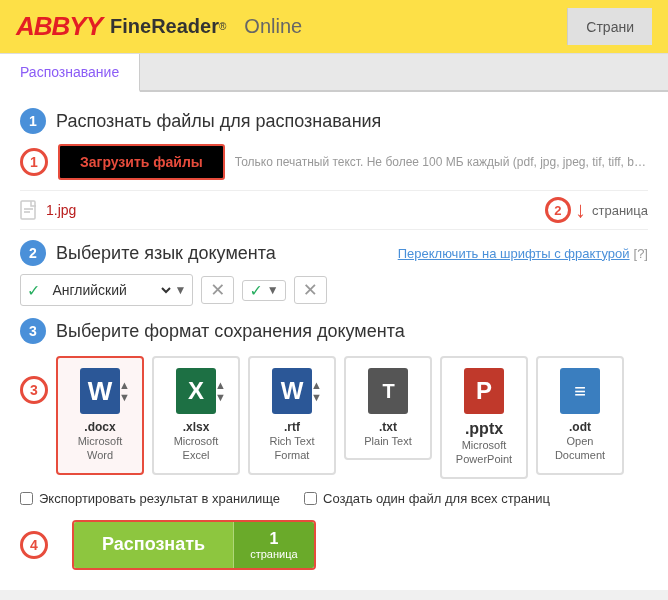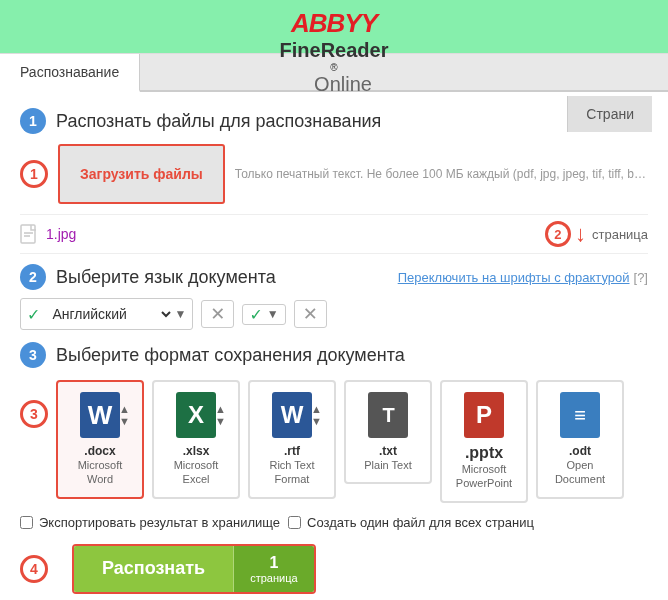--- a/index.html
+++ b/index.html
@@ -1,55 +1,55 @@
 <!DOCTYPE html>
 <html><head>
   <meta charset="utf-8">
   <style>
     * { box-sizing: border-box; margin: 0; padding: 0; }
     body { font-family: Arial, sans-serif; background: #f0f0f0; width: 668px; min-height: 600px; overflow-x: hidden; }
   </style>
 </head>
 <body>
 
-<div style="background:#86efac; display:flex; align-items:center; padding:8px 16px; border-bottom:1px solid #ddd; height:54px;flex-direction:column;">
+<div style="background:#fde047; display:flex; align-items:center; padding:8px 16px; border-bottom:1px solid #ddd; height:54px;">
   <span style="color:#e31e24; font-size:26px; font-weight:900; font-style:italic; letter-spacing:-1px;">ABBYY</span>
   <span style="margin:0 4px;"></span>
   <span style="color:#333; font-size:20px; font-weight:bold;">FineReader</span>
   <span style="font-size:10px; vertical-align:super; color:#333;">®</span>
   <span style="color:#666; font-size:20px; margin-left:18px;">Online</span>
   <div style="margin-left:auto; background:#e0e0e0; padding:10px 18px; font-size:14px; color:#555; border-left:1px solid #ccc; align-self:stretch; display:flex; align-items:center;">Страни</div>
 </div>
 
 <div style="background:#e8e8e8; display:flex; border-bottom:2px solid #ccc;">
-  <div style="padding:10px 20px; font-size:14px; color:#404040; background:white; border-right:1px solid #ccc; border-bottom:2px solid white; margin-bottom:-2px; font-weight:normal;">Распознавание</div>
+  <div style="padding:10px 20px; font-size:14px; color:#8b5cf6; background:white; border-right:1px solid #ccc; border-bottom:2px solid white; margin-bottom:-2px; font-weight:normal;">Распознавание</div>
 </div>
 
 <div style="background:white; padding:16px 20px 20px 20px;">
 
   <div style="margin-bottom:10px;">
     <div style="display:flex; align-items:center; margin-bottom:10px;">
       <div style="width:26px;height:26px;border-radius:50%;background:#4a90d9;color:white;font-weight:bold;font-size:14px;display:flex;align-items:center;justify-content:center;margin-right:10px;flex-shrink:0;">1</div>
       <span style="font-size:18px;color:#333;">Распознать файлы для распознавания</span>
     </div>
     <div style="display:flex;align-items:center;gap:10px;margin-bottom:10px;">
 
       <div style="width:28px;height:28px;border-radius:50%;border:3px solid #e74c3c;color:#e74c3c;font-weight:bold;font-size:14px;display:flex;align-items:center;justify-content:center;flex-shrink:0;">1</div>
-      <button style="border:2px solid #e74c3c;color:#e74c3c;background:#e5e5e5;padding:20px 20px;font-size:14px;cursor:pointer;border-radius:3px;font-weight:bold;white-space:nowrap;text-align:center;">Загрузить файлы</button>
+      <button style="border:2px solid #e74c3c;color:#e74c3c;background:#000000;padding:8px 20px;font-size:14px;cursor:pointer;border-radius:3px;font-weight:bold;white-space:nowrap;text-align:center;">Загрузить файлы</button>
       <span style="font-size:12px;color:#999;flex:1;overflow:hidden;text-overflow:ellipsis;white-space:nowrap;">Только печатный текст. Не более 100 МБ каждый (pdf, jpg, jpeg, tif, tiff, bmp,</span>
     </div>
     <div style="display:flex;align-items:center;padding:6px 0;border-top:1px solid #eee;border-bottom:1px solid #eee;">
 
       <svg width="18" height="20" viewBox="0 0 18 20" style="margin-right:8px;">
           <rect x="1" y="1" width="14" height="18" rx="1" fill="#fff" stroke="#ccc" stroke-width="1.5"></rect>
           <polyline points="11,1 11,6 16,6" fill="none" stroke="#ccc" stroke-width="1.5"></polyline>
           <line x1="4" y1="9" x2="13" y2="9" stroke="#aaa" stroke-width="1"></line>
           <line x1="4" y1="12" x2="10" y2="12" stroke="#aaa" stroke-width="1"></line>
         </svg>
-      <span style="font-size:14px;color:#a21caf;flex:1;">1.jpg</span>
+      <span style="font-size:14px;color:#b91c1c;flex:1;">1.jpg</span>
 
       <div style="width:26px;height:26px;border-radius:50%;border:3px solid #e74c3c;color:#e74c3c;font-weight:bold;font-size:13px;display:flex;align-items:center;justify-content:center;margin-right:4px;flex-shrink:0;">2</div>
       <span style="color:#e74c3c;font-size:22px;margin-right:6px;">↓</span>
       <span style="font-size:13px;color:#666;">страница</span>
     </div>
   </div>
 
   <div style="margin-bottom:12px;">
     <div style="display:flex;align-items:center;margin-bottom:8px;">
       <div style="width:26px;height:26px;border-radius:50%;background:#4a90d9;color:white;font-weight:bold;font-size:14px;display:flex;align-items:center;justify-content:center;margin-right:10px;flex-shrink:0;">2</div>
@@ -131,21 +131,21 @@
       <div style="border:2px solid #ddd;border-radius:4px;padding:10px 12px;cursor:pointer;display:flex;flex-direction:column;align-items:center;width:88px;background:white;">
         <div style="position:relative;margin-bottom:6px;">
           <div style="background:#3a7ebf;color:white;font-size:20px;font-weight:bold;border-radius:3px;width:40px;height:46px;display:flex;align-items:center;justify-content:center;">≡</div>
         </div>
         <span style="font-size:12px;color:#333;font-weight:bold;">.odt</span>
         <span style="font-size:11px;color:#666;text-align:center;line-height:1.3;">Open<br>Document</span>
       </div>
 
     </div>
 
-    <div style="display:flex;align-items:center;gap:8px;margin-bottom:14px;">
+    <div style="display:flex;align-items:center;gap:24px;margin-bottom:14px;">
       <label style="display:flex;align-items:center;gap:6px;font-size:13px;color:#333;cursor:pointer;">
         <input type="checkbox" style="">
         <span>Экспортировать результат в хранилище</span>
       </label>
       <label style="display:flex;align-items:center;gap:6px;font-size:13px;color:#333;cursor:pointer;">
         <input type="checkbox" style="">
         <span>Создать один файл для всех страниц</span>
       </label>
     </div>
   </div>

